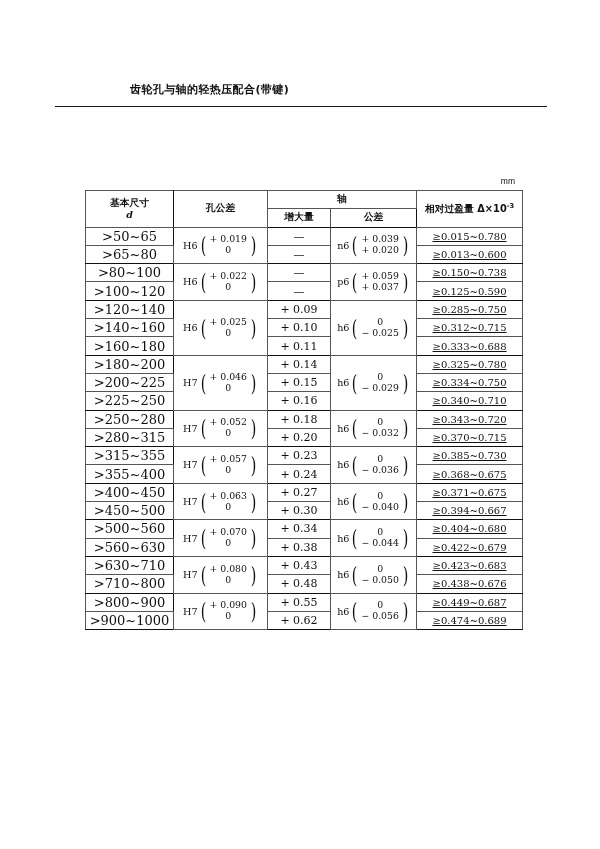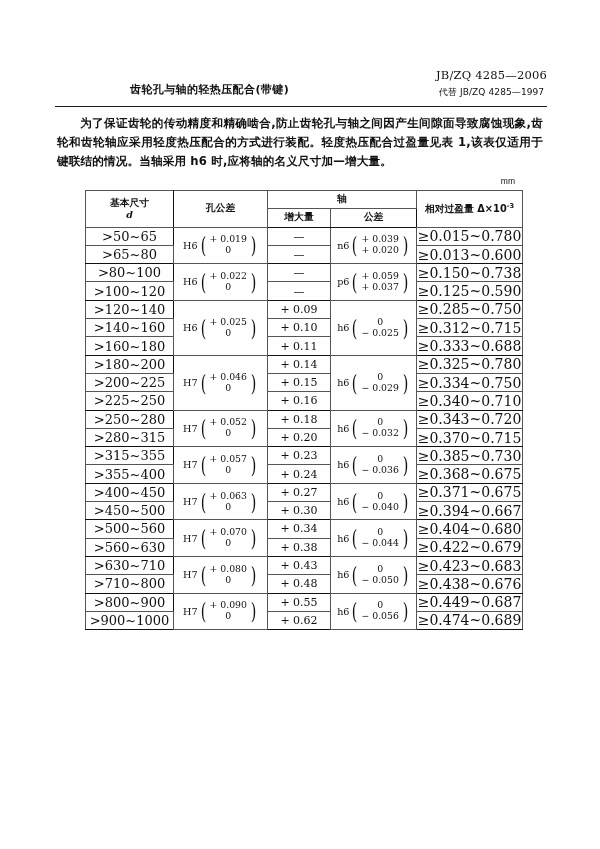--- a/index.html
+++ b/index.html
@@ -166,39 +166,32 @@
   .fit .vals {
     display: inline-flex;
     flex-direction: column;
     line-height: 1.18;
     padding: 0 1px;
   }
   .fit .vals span { display: block; white-space: nowrap; }
 
   .dash { font-size: 11px; }
   .size-cell { font-size: 13px; }
-  .delta-cell { font-size: 14px; }
+  .delta-cell { font-size: 10px; text-decoration: underline; }
 </style>
 </head>
 <body>
 
 <div class="page">
 
   <div class="doc-header">
-    <div class="std-codes">
-      <div class="std-code-main">JB/ZQ 4285—2006</div>
-      <div class="std-code-sub">代替 JB/ZQ 4285—1997</div>
-    </div>
     <div class="doc-title">齿轮孔与轴的轻热压配合(带键)</div>
   </div>
   <div class="header-rule"></div>
 
-  <div class="intro">
-    <p>为了保证齿轮的传动精度和精确啮合,防止齿轮孔与轴之间因产生间隙面导致腐蚀现象,齿轮和齿轮轴应采用轻度热压配合的方式进行装配。轻度热压配合过盈量见表 1,该表仅适用于键联结的情况。当轴采用 h6 时,应将轴的名义尺寸加—增大量。</p>
-  </div>
 
   <div class="unit-label">mm</div>
 
   <table class="spec-table">
     <colgroup>
       <col class="col-size">
         <col class="col-hole">
         <col class="col-incr">
         <col class="col-tol">
         <col class="col-delta">

